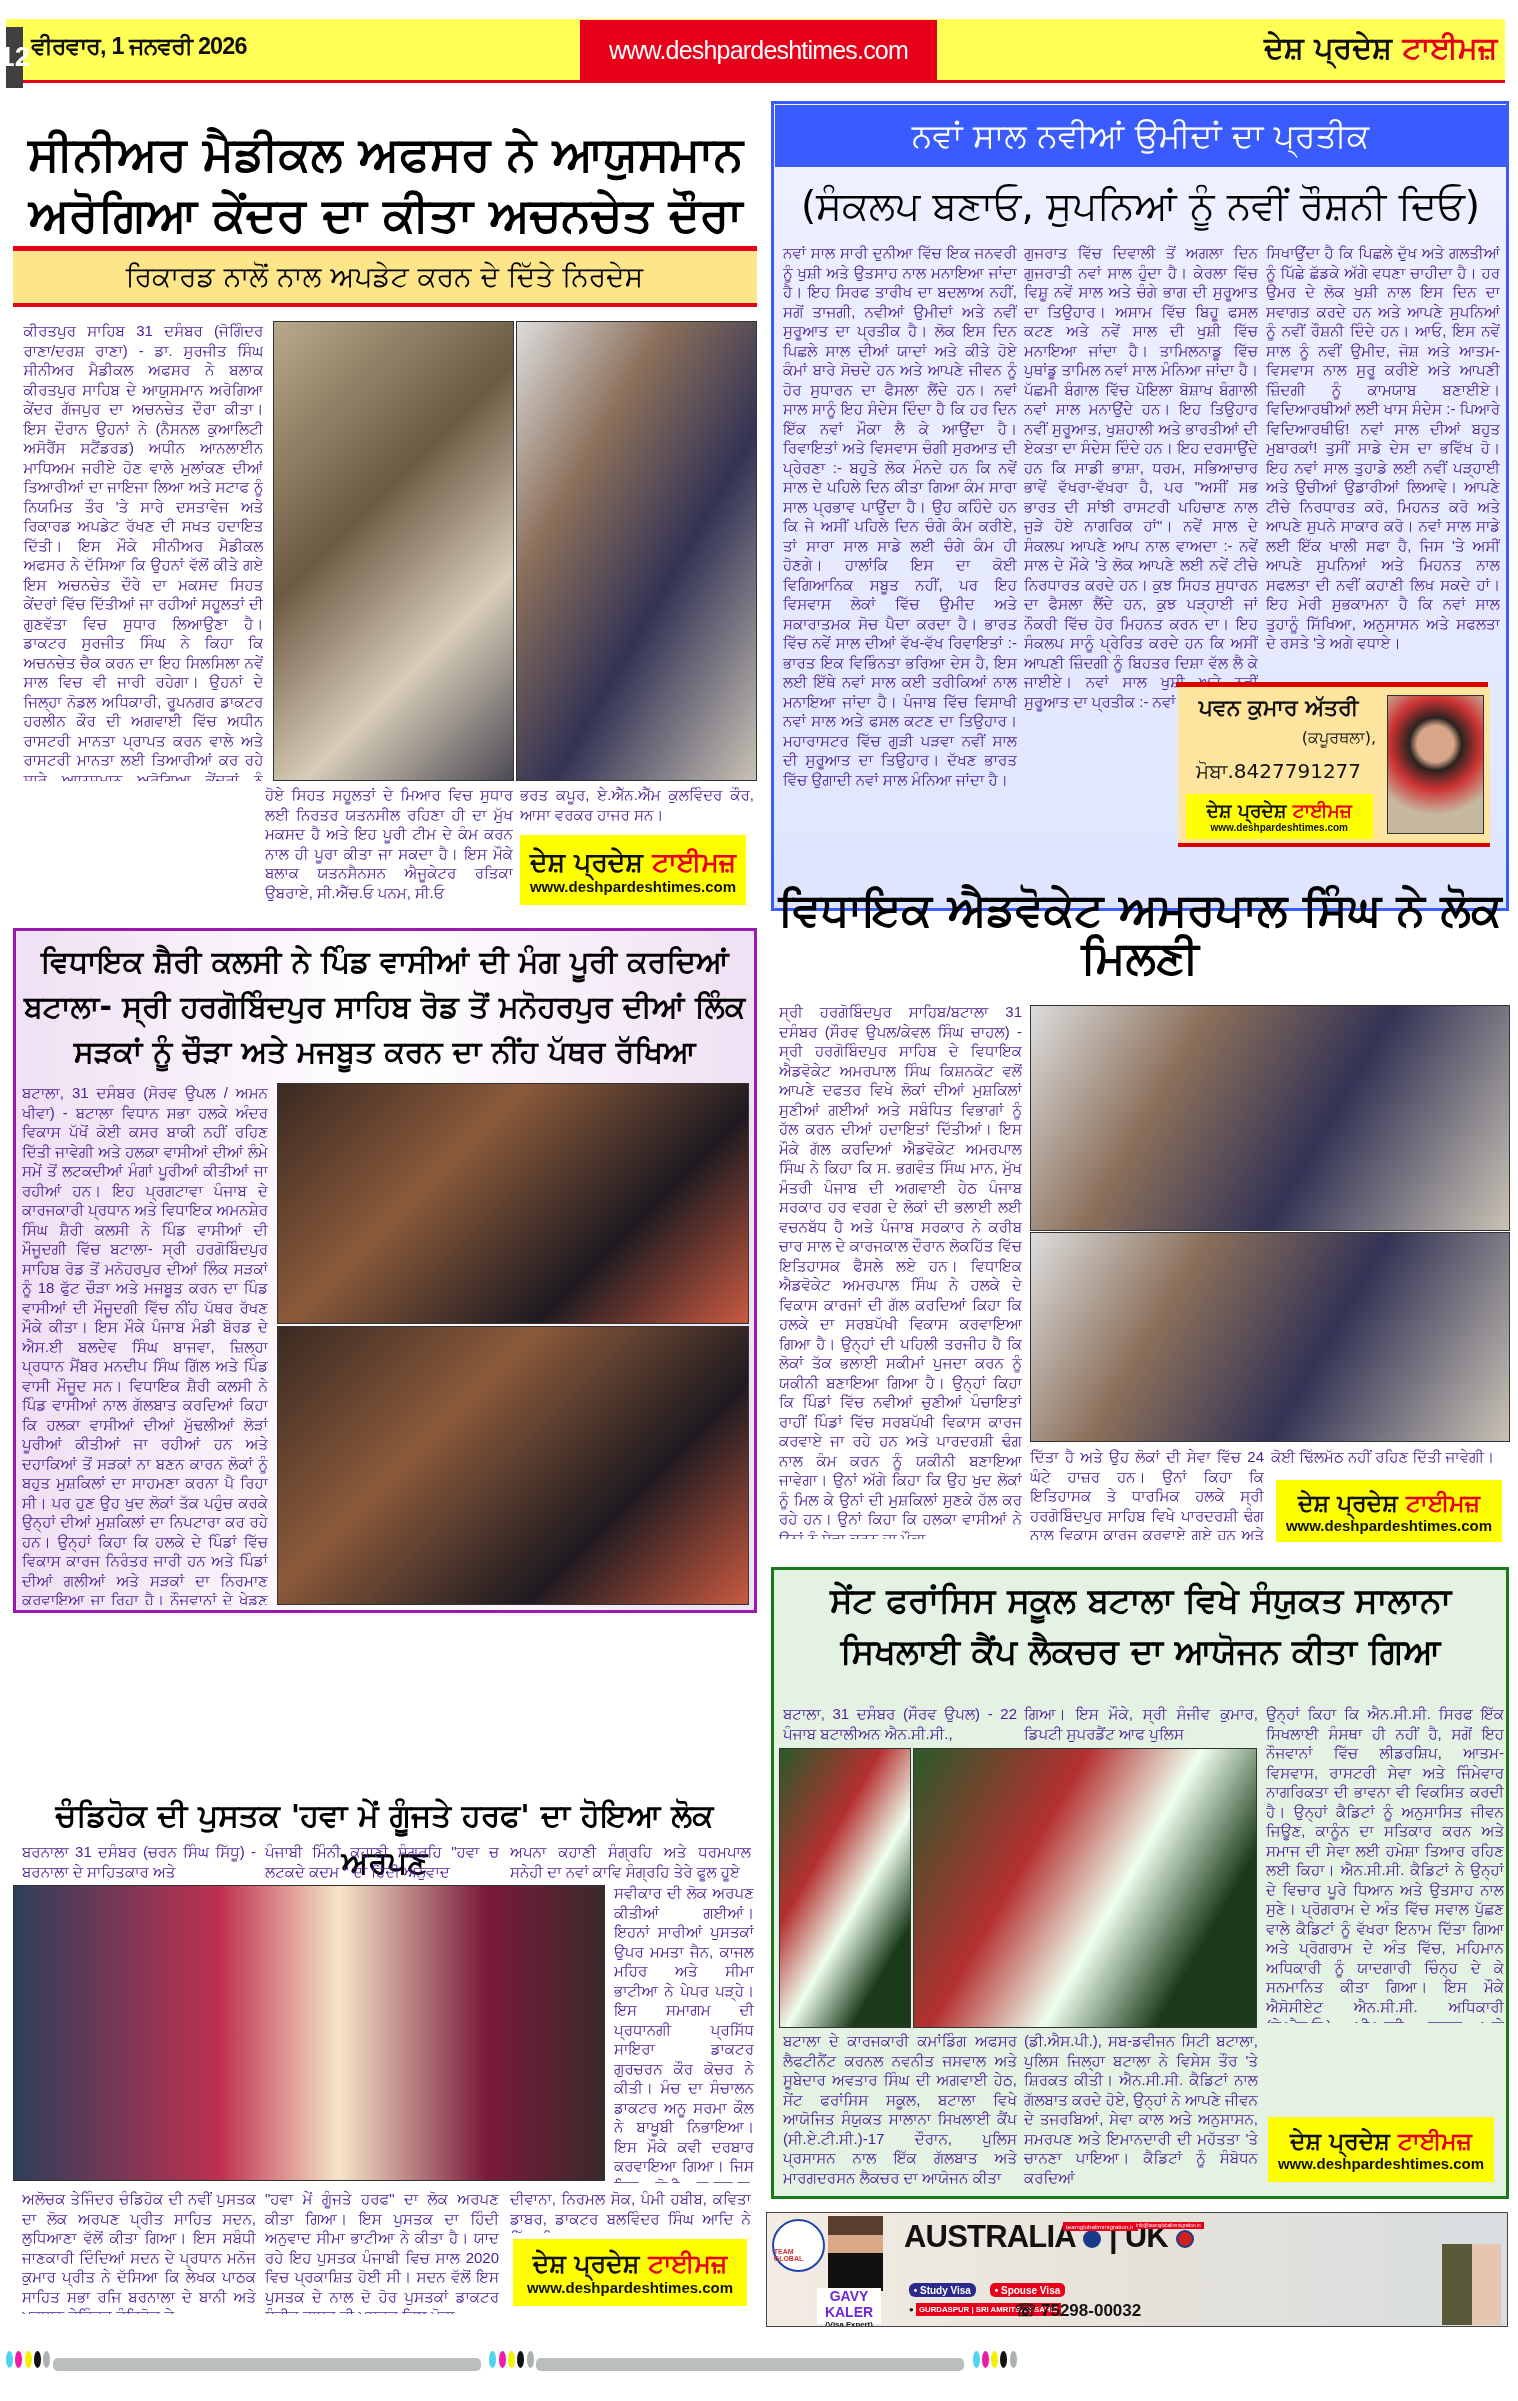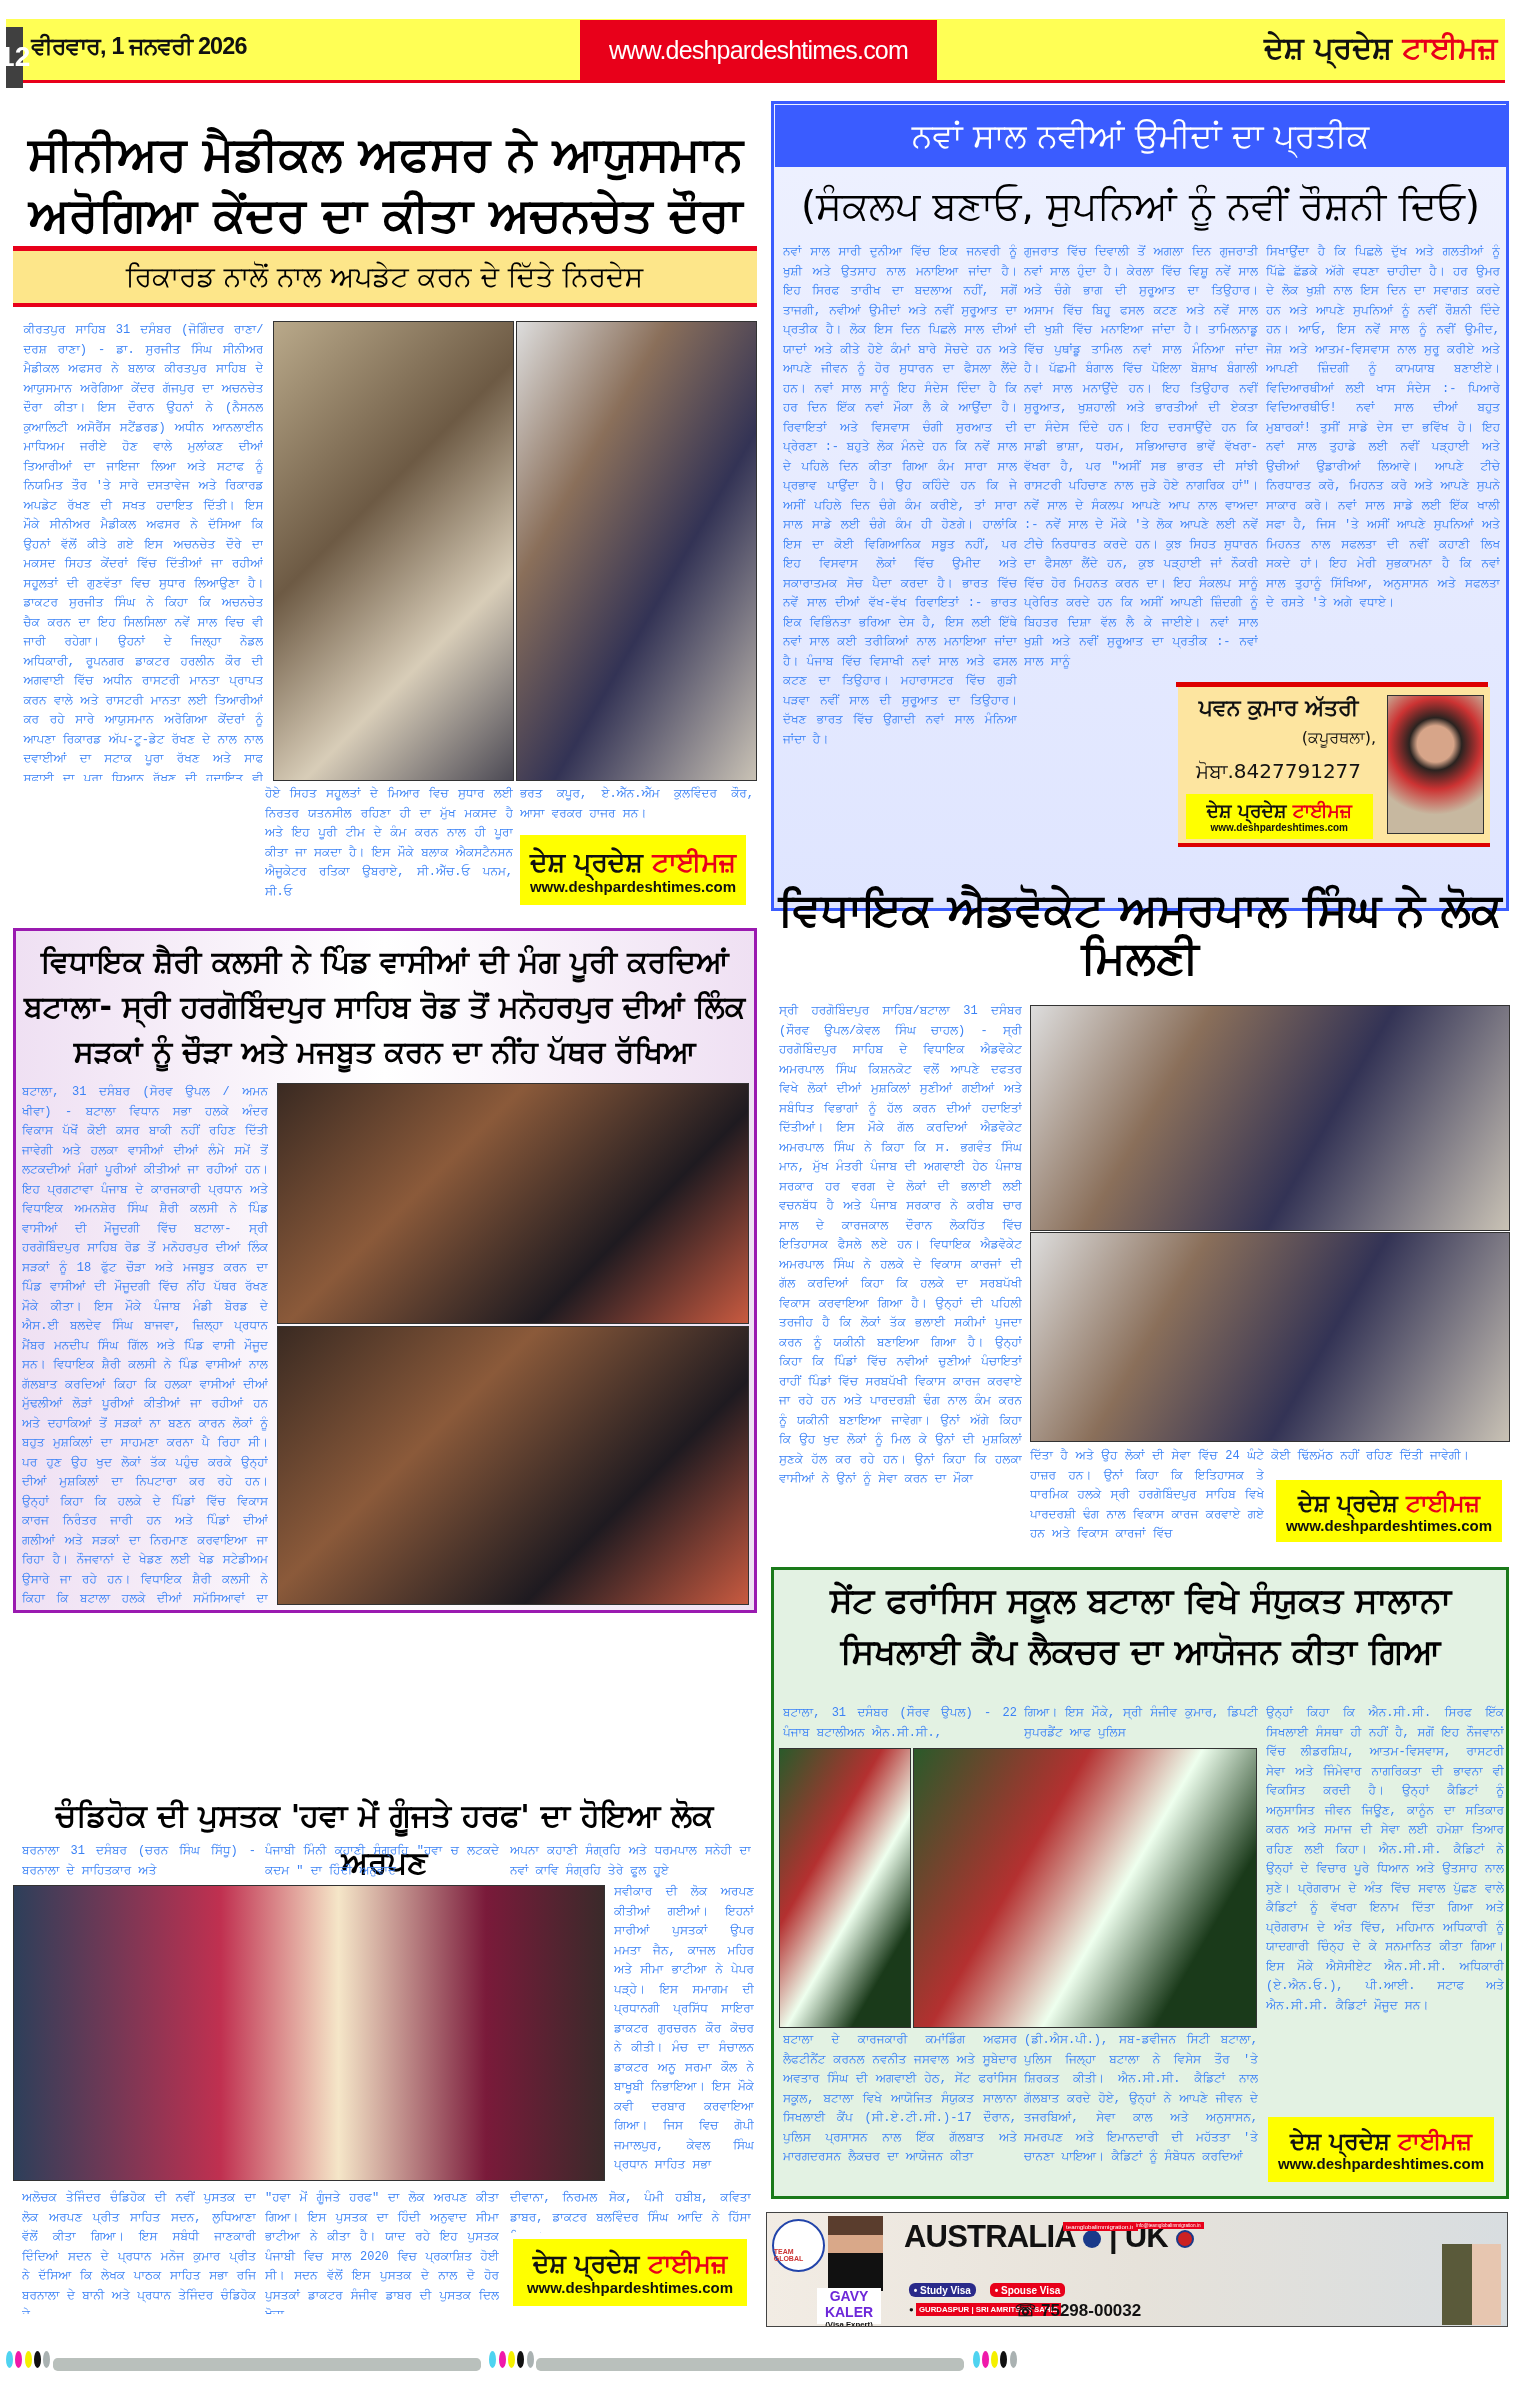--- a/index.html
+++ b/index.html
@@ -6,21 +6,21 @@
 body{width:1518px;height:2401px;background:#fff;font-family:"DejaVu Sans",sans-serif;color:#111;position:relative;overflow:hidden}
 .abs{position:absolute}
 .mast{left:6.2px;top:18.7px;width:1499px;height:64px;background:#ffff55;border-bottom:3.9px solid #e8001a}
 .mast .pg{left:0;top:8px;width:17px;height:61px;background:#404040;color:#fff;font:bold 28px "Liberation Sans",sans-serif;display:flex;align-items:center;justify-content:center}
 .mast .date{left:25px;top:14px;font:bold 23.4px "Liberation Sans",sans-serif;color:#111;letter-spacing:-0.8px}
 .urlbox{left:580px;top:20px;width:357px;height:61px;background:#e8001a;color:#fff;font:25px "Liberation Sans",sans-serif;display:flex;align-items:center;justify-content:center;letter-spacing:-0.8px}
 .brand{font-weight:bold;font-family:"DejaVu Sans",sans-serif}
 .brand .r{color:#e8001a}
 .mast .brand{right:7.8px;top:11px;font-size:30px}
 .hl{font-weight:bold;font-family:"DejaVu Sans",sans-serif;line-height:1.15;text-align:center;color:#000}
-.body{font-size:12px;line-height:19.5px;text-align:justify;color:#3b82f6;font-family:Liberation Mono, monospace}
+.body{font-size:15px;line-height:19.5px;text-align:justify;color:#4c1d95;font-family:Liberation Sans, sans-serif}
 .photo{background:linear-gradient(135deg,#b9a98a,#6d5a44 40%,#d8cdb8 70%,#4c4a55);border:0.8px solid #333}
 .photo.dark{background:linear-gradient(135deg,#3a2a22,#8b5a3a 35%,#1e1a20 70%,#c85a40)}
 .photo.room{background:linear-gradient(120deg,#ddd,#8a6f5a 30%,#335 60%,#c9c2b5)}
 .photo.ncc{background:linear-gradient(120deg,#2a5a2a,#b43030 35%,#efe,#1a3a1a 80%)}
 .photo.book{background:linear-gradient(90deg,#2d3f5a,#c03050 35%,#f5e6c8 55%,#7a1a3a 80%,#3a2a2a)}
 .photo.face{background:radial-gradient(circle at 50% 35%,#d7a589 18%,#2a2320 26%,#c33 45%,#c7b8a0 70%)}
 .promo{background:#ffff00;text-align:center;display:flex;flex-direction:column;justify-content:center;align-items:center}
 .promo .brand{font-size:26.5px}
 .promo .site{font:bold 15px "Liberation Sans",sans-serif;color:#111}
 .footer-marks{left:6.2px;top:2351px;width:1505px;height:20px}
@@ -39,21 +39,21 @@
 
 <div class="abs hl" style="left:15.6px;top:123px;width:740px;font-size:47px;line-height:61px">
   <div>ਸੀਨੀਅਰ ਮੈਡੀਕਲ ਅਫਸਰ ਨੇ ਆਯੁਸਮਾਨ</div>
   <div>ਅਰੋਗਿਆ ਕੇਂਦਰ ਦਾ ਕੀਤਾ ਅਚਨਚੇਤ ਦੌਰਾ</div>
 </div>
 <div class="abs" style="left:12.5px;top:246px;width:744px;height:4.7px;background:#e8001a"></div>
 <div class="abs" style="left:12.5px;top:251px;width:744px;height:56px;background:#fde68a;border-bottom:4.7px solid #e8001a;display:flex;align-items:center;justify-content:center;font-size:28px;color:#000">ਰਿਕਾਰਡ ਨਾਲੋਂ ਨਾਲ ਅਪਡੇਟ ਕਰਨ ਦੇ ਦਿੱਤੇ ਨਿਰਦੇਸ</div>
 <div class="abs body" style="left:23.4px;top:321px;width:240px;height:460px;overflow:hidden">ਕੀਰਤਪੁਰ ਸਾਹਿਬ 31 ਦਸੰਬਰ (ਜੋਗਿੰਦਰ ਰਾਣਾ/ਦਰਸ਼ ਰਾਣਾ) - ਡਾ. ਸੁਰਜੀਤ ਸਿੰਘ ਸੀਨੀਅਰ ਮੈਡੀਕਲ ਅਫਸਰ ਨੇ ਬਲਾਕ ਕੀਰਤਪੁਰ ਸਾਹਿਬ ਦੇ ਆਯੁਸਮਾਨ ਅਰੋਗਿਆ ਕੇਂਦਰ ਗੱਜਪੁਰ ਦਾ ਅਚਨਚੇਤ ਦੌਰਾ ਕੀਤਾ। ਇਸ ਦੌਰਾਨ ਉਹਨਾਂ ਨੇ (ਨੈਸਨਲ ਕੁਆਲਿਟੀ ਅਸੋਰੈਂਸ ਸਟੈਂਡਰਡ) ਅਧੀਨ ਆਨਲਾਈਨ ਮਾਧਿਅਮ ਜਰੀਏ ਹੋਣ ਵਾਲੇ ਮੁਲਾਂਕਣ ਦੀਆਂ ਤਿਆਰੀਆਂ ਦਾ ਜਾਇਜਾ ਲਿਆ ਅਤੇ ਸਟਾਫ ਨੂੰ ਨਿਯਮਿਤ ਤੌਰ 'ਤੇ ਸਾਰੇ ਦਸਤਾਵੇਜ ਅਤੇ ਰਿਕਾਰਡ ਅਪਡੇਟ ਰੱਖਣ ਦੀ ਸਖਤ ਹਦਾਇਤ ਦਿੱਤੀ। ਇਸ ਮੌਕੇ ਸੀਨੀਅਰ ਮੈਡੀਕਲ ਅਫਸਰ ਨੇ ਦੱਸਿਆ ਕਿ ਉਹਨਾਂ ਵੱਲੋਂ ਕੀਤੇ ਗਏ ਇਸ ਅਚਨਚੇਤ ਦੌਰੇ ਦਾ ਮਕਸਦ ਸਿਹਤ ਕੇਂਦਰਾਂ ਵਿੱਚ ਦਿੱਤੀਆਂ ਜਾ ਰਹੀਆਂ ਸਹੂਲਤਾਂ ਦੀ ਗੁਣਵੱਤਾ ਵਿਚ ਸੁਧਾਰ ਲਿਆਉਣਾ ਹੈ। ਡਾਕਟਰ ਸੁਰਜੀਤ ਸਿੰਘ ਨੇ ਕਿਹਾ ਕਿ ਅਚਨਚੇਤ ਚੈਕ ਕਰਨ ਦਾ ਇਹ ਸਿਲਸਿਲਾ ਨਵੇਂ ਸਾਲ ਵਿਚ ਵੀ ਜਾਰੀ ਰਹੇਗਾ। ਉਹਨਾਂ ਦੇ ਜਿਲ੍ਹਾ ਨੋਡਲ ਅਧਿਕਾਰੀ, ਰੂਪਨਗਰ ਡਾਕਟਰ ਹਰਲੀਨ ਕੌਰ ਦੀ ਅਗਵਾਈ ਵਿੱਚ ਅਧੀਨ ਰਾਸਟਰੀ ਮਾਨਤਾ ਪ੍ਰਾਪਤ ਕਰਨ ਵਾਲੇ ਅਤੇ ਰਾਸਟਰੀ ਮਾਨਤਾ ਲਈ ਤਿਆਰੀਆਂ ਕਰ ਰਹੇ ਸਾਰੇ ਆਯੁਸਮਾਨ ਅਰੋਗਿਆ ਕੇਂਦਰਾਂ ਨੂੰ ਆਪਣਾ ਰਿਕਾਰਡ ਅੱਪ-ਟੂ-ਡੇਟ ਰੱਖਣ ਦੇ ਨਾਲ ਨਾਲ ਦਵਾਈਆਂ ਦਾ ਸਟਾਕ ਪੂਰਾ ਰੱਖਣ ਅਤੇ ਸਾਫ ਸਫਾਈ ਦਾ ਪੂਰਾ ਧਿਆਨ ਰੱਖਣ ਦੀ ਹਦਾਇਤ ਵੀ ਕੀਤੀ। ਉਹਨਾਂ ਕਿਹਾ ਕਿ ਰਾਸਟਰੀ ਮਾਨਤਾ ਹਾਸਲ ਕਰਨਾ ਅਤੇ ਮਾਨਤਾ ਮਿਲਣ ਉਪਰੰਤ ਆਪਣੀ ਜਿੰਮੇਵਾਰੀ ਸਮਝਦੇ</div>
 <div class="abs photo" style="left:273px;top:321px;width:241px;height:460px"></div>
 <div class="abs photo room" style="left:516px;top:321px;width:241px;height:460px"></div>
-<div class="abs body" style="left:265px;top:785px;width:248px;height:131px;overflow:hidden">ਹੋਏ ਸਿਹਤ ਸਹੂਲਤਾਂ ਦੇ ਮਿਆਰ ਵਿਚ ਸੁਧਾਰ ਲਈ ਨਿਰਤਰ ਯਤਨਸੀਲ ਰਹਿਣਾ ਹੀ ਦਾ ਮੁੱਖ ਮਕਸਦ ਹੈ ਅਤੇ ਇਹ ਪੂਰੀ ਟੀਮ ਦੇ ਕੰਮ ਕਰਨ ਨਾਲ ਹੀ ਪੂਰਾ ਕੀਤਾ ਜਾ ਸਕਦਾ ਹੈ। ਇਸ ਮੌਕੇ ਬਲਾਕ ਐਕਸਟੈਨਸਨ ਐਜੂਕੇਟਰ ਰਤਿਕਾ ਉਬਰਾਏ, ਸੀ.ਐੱਚ.ਓ ਪਨਮ, ਸੀ.ਓ</div>
+<div class="abs body" style="left:265px;top:785px;width:248px;height:131px;overflow:hidden">ਹੋਏ ਸਿਹਤ ਸਹੂਲਤਾਂ ਦੇ ਮਿਆਰ ਵਿਚ ਸੁਧਾਰ ਲਈ ਨਿਰਤਰ ਯਤਨਸੀਲ ਰਹਿਣਾ ਹੀ ਦਾ ਮੁੱਖ ਮਕਸਦ ਹੈ ਅਤੇ ਇਹ ਪੂਰੀ ਟੀਮ ਦੇ ਕੰਮ ਕਰਨ ਨਾਲ ਹੀ ਪੂਰਾ ਕੀਤਾ ਜਾ ਸਕਦਾ ਹੈ। ਇਸ ਮੌਕੇ ਬਲਾਕ ਯਤਨਸੈਨਸਨ ਐਜੂਕੇਟਰ ਰਤਿਕਾ ਉਬਰਾਏ, ਸੀ.ਐੱਚ.ਓ ਪਨਮ, ਸੀ.ਓ</div>
 <div class="abs body" style="left:520px;top:785px;width:234px;height:47px;overflow:hidden">ਭਰਤ ਕਪੂਰ, ਏ.ਐੱਨ.ਐੱਮ ਕੁਲਵਿੰਦਰ ਕੌਰ, ਆਸਾ ਵਰਕਰ ਹਾਜਰ ਸਨ।</div>
 <div class="abs promo" style="left:520px;top:835px;width:226px;height:70px">
   <div class="brand"><span>ਦੇਸ਼ ਪ੍ਰਦੇਸ਼</span> <span class="r">ਟਾਈਮਜ਼</span></div>
   <div class="site">www.deshpardeshtimes.com</div>
 </div>
 
 <div class="abs" style="left:771px;top:101px;width:738px;height:810px;border:3.9px solid #3a5cff;background:linear-gradient(180deg,#eef1ff,#dfe5ff)"></div>
 <div class="abs" style="left:775px;top:105px;width:731px;height:62px;background:#3a5cff;color:#fff;font-size:33px;display:flex;align-items:center;justify-content:center">ਨਵਾਂ ਸਾਲ ਨਵੀਆਂ ਉਮੀਦਾਂ ਦਾ ਪ੍ਰਤੀਕ</div>
 <div class="abs" style="left:775px;top:171px;width:731px;height:70px;font-size:39px;display:flex;align-items:center;justify-content:center;color:#000">(ਸੰਕਲਪ ਬਣਾਓ, ਸੁਪਨਿਆਂ ਨੂੰ ਨਵੀਂ ਰੌਸ਼ਨੀ ਦਿਓ)</div>
 <div class="abs body" style="left:783px;top:243px;width:234px;height:608px;overflow:hidden">ਨਵਾਂ ਸਾਲ ਸਾਰੀ ਦੁਨੀਆ ਵਿੱਚ ਇਕ ਜਨਵਰੀ ਨੂੰ ਖੁਸ਼ੀ ਅਤੇ ਉਤਸਾਹ ਨਾਲ ਮਨਾਇਆ ਜਾਂਦਾ ਹੈ। ਇਹ ਸਿਰਫ ਤਾਰੀਖ ਦਾ ਬਦਲਾਅ ਨਹੀਂ, ਸਗੋਂ ਤਾਜਗੀ, ਨਵੀਆਂ ਉਮੀਦਾਂ ਅਤੇ ਨਵੀਂ ਸੁਰੂਆਤ ਦਾ ਪ੍ਰਤੀਕ ਹੈ। ਲੋਕ ਇਸ ਦਿਨ ਪਿਛਲੇ ਸਾਲ ਦੀਆਂ ਯਾਦਾਂ ਅਤੇ ਕੀਤੇ ਹੋਏ ਕੰਮਾਂ ਬਾਰੇ ਸੋਚਦੇ ਹਨ ਅਤੇ ਆਪਣੇ ਜੀਵਨ ਨੂੰ ਹੋਰ ਸੁਧਾਰਨ ਦਾ ਫੈਸਲਾ ਲੈਂਦੇ ਹਨ। ਨਵਾਂ ਸਾਲ ਸਾਨੂੰ ਇਹ ਸੰਦੇਸ ਦਿੰਦਾ ਹੈ ਕਿ ਹਰ ਦਿਨ ਇੱਕ ਨਵਾਂ ਮੌਕਾ ਲੈ ਕੇ ਆਉਂਦਾ ਹੈ। ਰਿਵਾਇਤਾਂ ਅਤੇ ਵਿਸਵਾਸ ਚੰਗੀ ਸੁਰਆਤ ਦੀ ਪ੍ਰੇਰਣਾ :- ਬਹੁਤੇ ਲੋਕ ਮੰਨਦੇ ਹਨ ਕਿ ਨਵੇਂ ਸਾਲ ਦੇ ਪਹਿਲੇ ਦਿਨ ਕੀਤਾ ਗਿਆ ਕੰਮ ਸਾਰਾ ਸਾਲ ਪ੍ਰਭਾਵ ਪਾਉਂਦਾ ਹੈ। ਉਹ ਕਹਿੰਦੇ ਹਨ ਕਿ ਜੇ ਅਸੀਂ ਪਹਿਲੇ ਦਿਨ ਚੰਗੇ ਕੰਮ ਕਰੀਏ, ਤਾਂ ਸਾਰਾ ਸਾਲ ਸਾਡੇ ਲਈ ਚੰਗੇ ਕੰਮ ਹੀ ਹੋਣਗੇ। ਹਾਲਾਂਕਿ ਇਸ ਦਾ ਕੋਈ ਵਿਗਿਆਨਿਕ ਸਬੂਤ ਨਹੀਂ, ਪਰ ਇਹ ਵਿਸਵਾਸ ਲੋਕਾਂ ਵਿੱਚ ਉਮੀਦ ਅਤੇ ਸਕਾਰਾਤਮਕ ਸੋਚ ਪੈਦਾ ਕਰਦਾ ਹੈ। ਭਾਰਤ ਵਿੱਚ ਨਵੇਂ ਸਾਲ ਦੀਆਂ ਵੱਖ-ਵੱਖ ਰਿਵਾਇਤਾਂ :- ਭਾਰਤ ਇਕ ਵਿਭਿੰਨਤਾ ਭਰਿਆ ਦੇਸ ਹੈ, ਇਸ ਲਈ ਇੱਥੇ ਨਵਾਂ ਸਾਲ ਕਈ ਤਰੀਕਿਆਂ ਨਾਲ ਮਨਾਇਆ ਜਾਂਦਾ ਹੈ। ਪੰਜਾਬ ਵਿੱਚ ਵਿਸਾਖੀ ਨਵਾਂ ਸਾਲ ਅਤੇ ਫਸਲ ਕਟਣ ਦਾ ਤਿਉਹਾਰ। ਮਹਾਰਾਸਟਰ ਵਿੱਚ ਗੁੜੀ ਪੜਵਾ ਨਵੀਂ ਸਾਲ ਦੀ ਸੁਰੂਆਤ ਦਾ ਤਿਉਹਾਰ। ਦੱਖਣ ਭਾਰਤ ਵਿੱਚ ਉਗਾਦੀ ਨਵਾਂ ਸਾਲ ਮੰਨਿਆ ਜਾਂਦਾ ਹੈ।</div>

